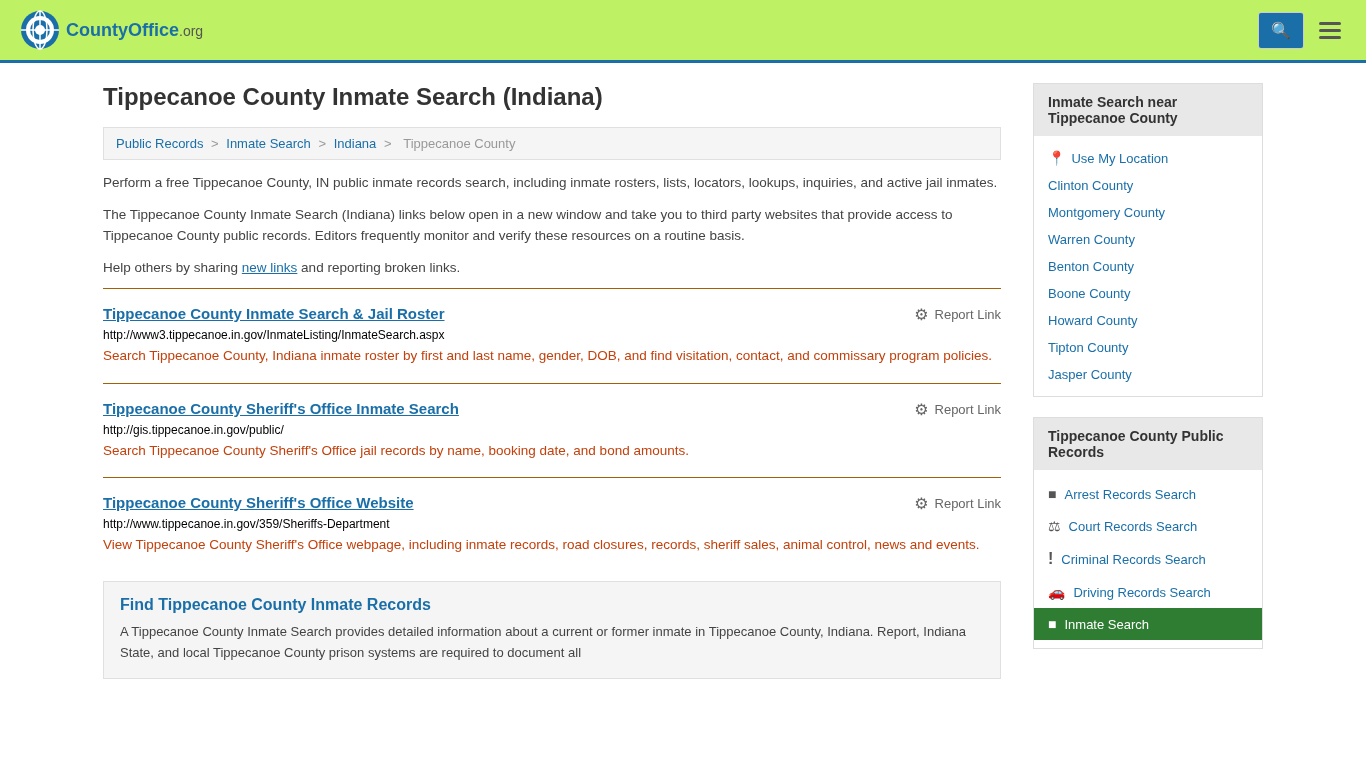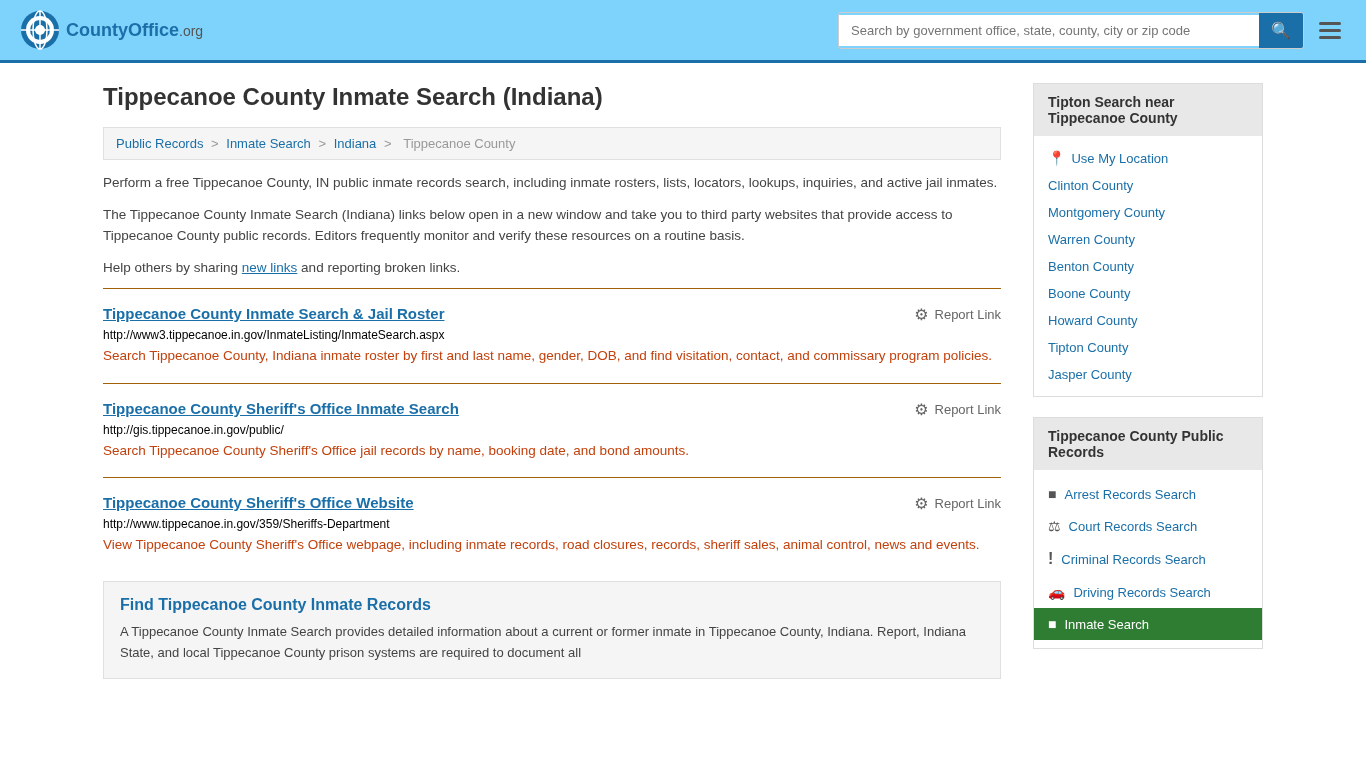--- a/index.html
+++ b/index.html
@@ -1,20 +1,20 @@
 <!DOCTYPE html>
 <html><head>
   <meta charset="utf-8">
   <style>
     * { margin: 0; padding: 0; box-sizing: border-box; }
     body { font-family: Arial, sans-serif; font-size: 14px; color: #333; background: #fff; }
 
     
     .header {
-      background: #7dd3fc;
+      background: #bef264;
       border-bottom: 3px solid #1a6fa8;
       padding: 10px 20px;
       display: flex;
       align-items: center;
       justify-content: space-between;
     }
     .logo-area {
       display: flex;
       align-items: center;
       gap: 6px;
@@ -244,21 +244,20 @@
       <line x1="20" y1="1" x2="20" y2="39" stroke="#fff" stroke-width="1.5"></line>
       <line x1="1" y1="20" x2="39" y2="20" stroke="#fff" stroke-width="1.5"></line>
       <ellipse cx="20" cy="20" rx="7" ry="19" fill="none" stroke="#fff" stroke-width="1.5"></ellipse>
     </svg>
     <div>
       <span style="font-size:18px;font-weight:bold;color:#1a6fa8;">CountyOffice</span><span style="font-size:14px;color:#555;">.org</span>
     </div>
   </div>
   <div class="header-right">
     <div class="search-bar">
-      <input type="text" placeholder="Search by government office, state, county, city or zip code" style="">
       <button class="search-btn">
         <span>🔍</span>
       </button>
     </div>
     <button class="menu-btn">
       <div class="menu-line"></div>
       <div class="menu-line"></div>
       <div class="menu-line"></div>
     </button>
   </div>
@@ -323,21 +322,21 @@
 
     <div class="find-records-section">
       <div class="find-records-title">Find Tippecanoe County Inmate Records</div>
       <div class="find-records-text">A Tippecanoe County Inmate Search provides detailed information about a current or former inmate in Tippecanoe County, Indiana. Report, Indiana State, and local Tippecanoe County prison systems are required to document all</div>
     </div>
   </div>
 
   <aside class="sidebar">
 
     <div class="sidebar-box">
-      <div class="sidebar-title">Tipton Search near Tippecanoe County</div>
+      <div class="sidebar-title">Inmate Search near Tippecanoe County</div>
       <div class="sidebar-content">
         <div class="sidebar-item use-location">
           <span class="location-dot">📍</span>
           <span>Use My Location</span>
         </div>
         <div class="sidebar-item">
           <a href="#">Clinton County</a>
         </div>
         <div class="sidebar-item">
           <a href="#">Montgomery County</a>

